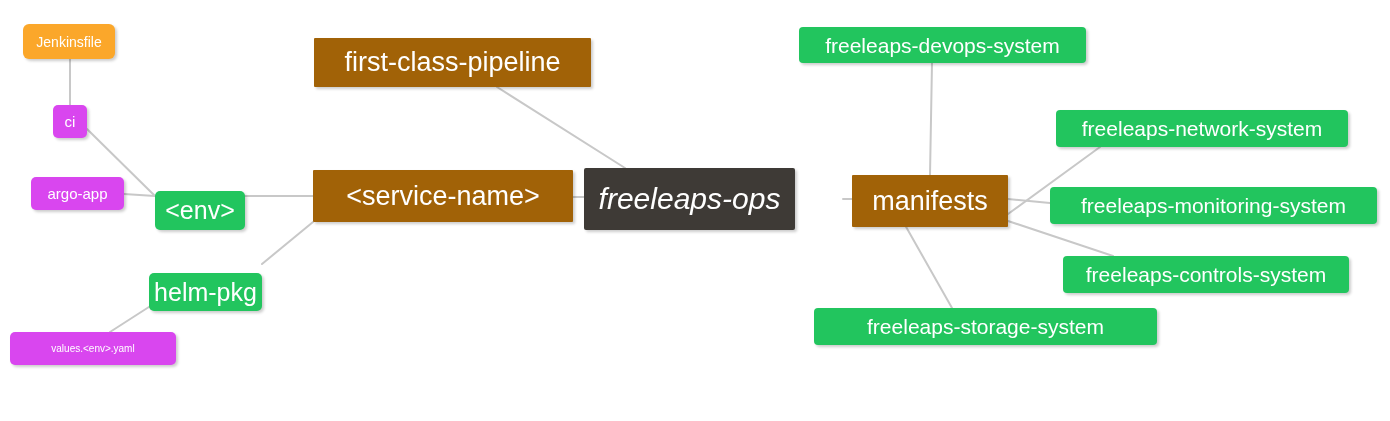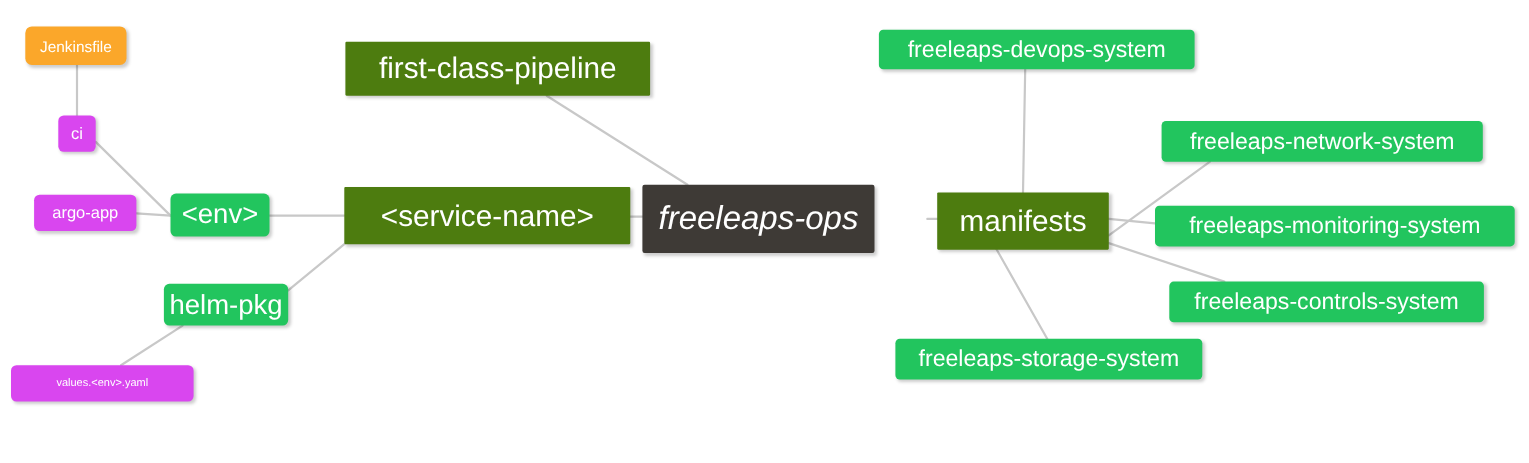--- a/index.html
+++ b/index.html
@@ -45,32 +45,33 @@
     padding: 0 10px;
     user-select: none;
   }
   
   .node.root {
     background: #3e3a36;
     border-radius: 2px;
     font-size: 30px;
   }
   .node.blue {
-    background: #4d7c0f;
+    background: #a16207;
     border-radius: 1px;
     font-size: 27px;
   }
   .node.green {
     background: #22c55e;
     border-radius: 4px;
     font-size: 21px;
   }
   .node.green.mid {
     border-radius: 5px;
     font-size: 25px;
+    margin-top: 15px;
   }
   .node.orange {
     background: #fba72a;
     border-radius: 6px;
     font-size: 14px;
   }
   .node.red {
     background: #d946ef;
     border-radius: 5px;
     font-size: 15px;
@@ -110,16 +111,16 @@
       <div class="node green mid" style="left: 149px; top: 258px; width: 113px; height: 38px;">helm-pkg</div>
       <div class="node red tiny" style="left: 10px; top: 332px; width: 166px; height: 33px;">values.&lt;env&gt;.yaml</div>
       <div class="node blue" style="left: 314px; top: 38px; width: 277px; height: 49px;">first-class-pipeline</div>
       <div class="node blue" style="left: 313px; top: 170px; width: 260px; height: 52px;">&lt;service-name&gt;</div>
       <div class="node root" style="left: 584px; top: 168px; width: 211px; height: 62px; font-style: italic;">freeleaps-ops</div>
       <div class="node blue" style="left: 852px; top: 175px; width: 156px; height: 52px;">manifests</div>
       <div class="node green" style="left: 799px; top: 27px; width: 287px; height: 36px;">freeleaps-devops-system</div>
       <div class="node green" style="left: 1056px; top: 110px; width: 292px; height: 37px;">freeleaps-network-system</div>
       <div class="node green" style="left: 1050px; top: 187px; width: 327px; height: 37px;">freeleaps-monitoring-system</div>
       <div class="node green" style="left: 1063px; top: 256px; width: 286px; height: 37px;">freeleaps-controls-system</div>
-      <div class="node green" style="left: 814px; top: 308px; width: 279px; height: 37px;">freeleaps-storage-system</div>
+      <div class="node green" style="left: 814px; top: 308px; width: 343px; height: 37px;">freeleaps-storage-system</div>
     </div>
 
 </div>
 
 </body></html>

